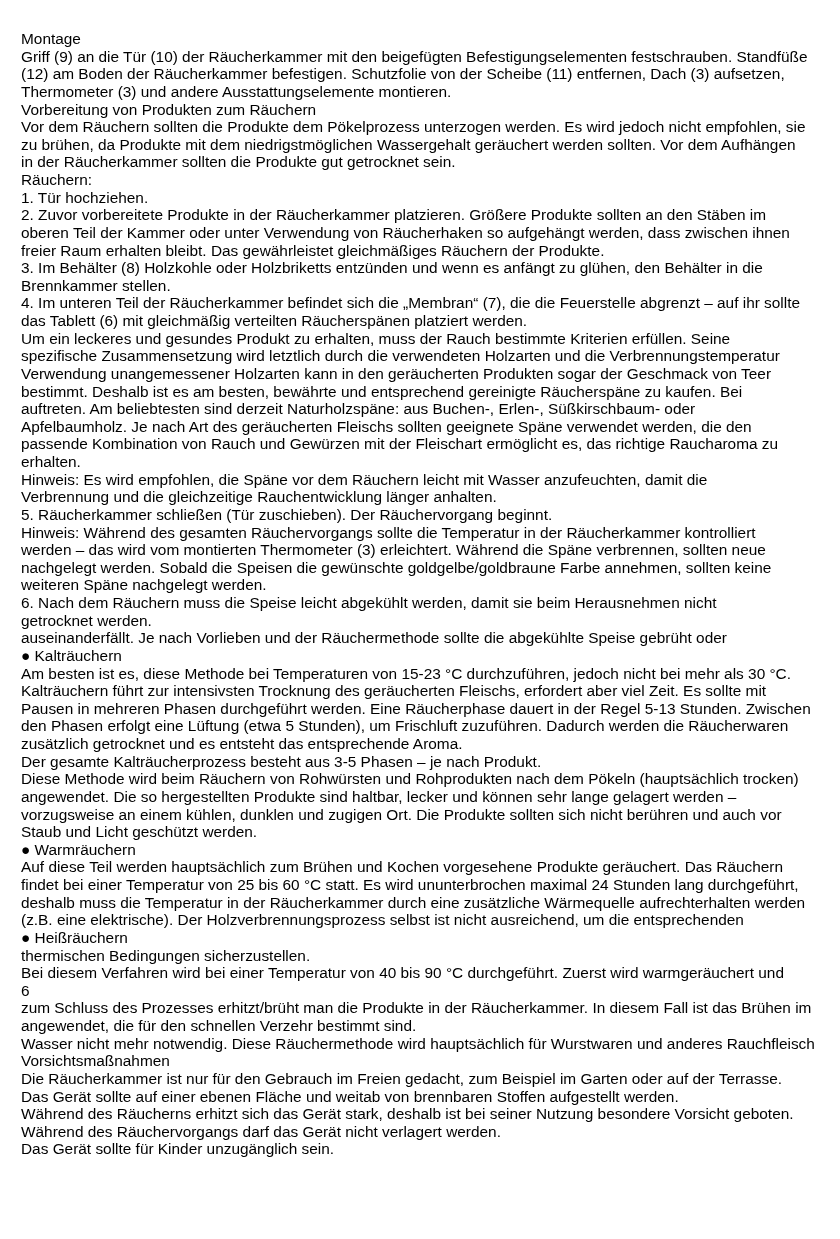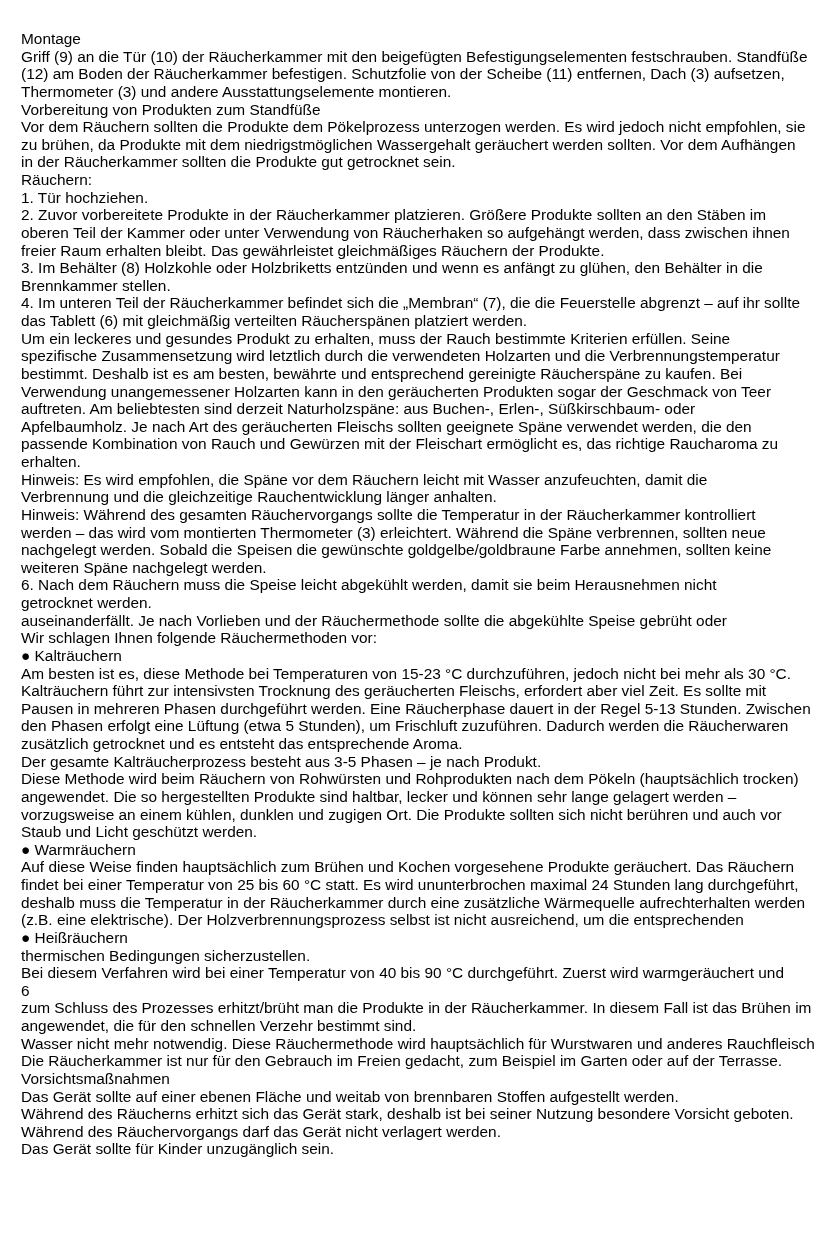--- a/index.html
+++ b/index.html
@@ -32,21 +32,21 @@
   <div class="text-block">
 
       <div class="line">Montage</div>
 
       <div class="line">Griff (9) an die Tür (10) der Räucherkammer mit den beigefügten Befestigungselementen festschrauben. Standfüße</div>
 
       <div class="line">(12) am Boden der Räucherkammer befestigen. Schutzfolie von der Scheibe (11) entfernen, Dach (3) aufsetzen,</div>
 
       <div class="line">Thermometer (3) und andere Ausstattungselemente montieren.</div>
 
-      <div class="line">Vorbereitung von Produkten zum Standfüße</div>
+      <div class="line">Vorbereitung von Produkten zum Räuchern</div>
 
       <div class="line">Vor dem Räuchern sollten die Produkte dem Pökelprozess unterzogen werden. Es wird jedoch nicht empfohlen, sie</div>
 
       <div class="line">zu brühen, da Produkte mit dem niedrigstmöglichen Wassergehalt geräuchert werden sollten. Vor dem Aufhängen</div>
 
       <div class="line">in der Räucherkammer sollten die Produkte gut getrocknet sein.</div>
 
       <div class="line">Räuchern:</div>
 
       <div class="line">1. Tür hochziehen.</div>
@@ -62,53 +62,53 @@
       <div class="line">Brennkammer stellen.</div>
 
       <div class="line">4. Im unteren Teil der Räucherkammer befindet sich die „Membran“ (7), die die Feuerstelle abgrenzt – auf ihr sollte</div>
 
       <div class="line">das Tablett (6) mit gleichmäßig verteilten Räucherspänen platziert werden.</div>
 
       <div class="line">Um ein leckeres und gesundes Produkt zu erhalten, muss der Rauch bestimmte Kriterien erfüllen. Seine</div>
 
       <div class="line">spezifische Zusammensetzung wird letztlich durch die verwendeten Holzarten und die Verbrennungstemperatur</div>
 
+      <div class="line">Verwendung unangemessener Holzarten kann in den geräucherten Produkten sogar der Geschmack von Teer</div>
+
       <div class="line">bestimmt. Deshalb ist es am besten, bewährte und entsprechend gereinigte Räucherspäne zu kaufen. Bei</div>
-
-      <div class="line">Verwendung unangemessener Holzarten kann in den geräucherten Produkten sogar der Geschmack von Teer</div>
 
       <div class="line">auftreten. Am beliebtesten sind derzeit Naturholzspäne: aus Buchen-, Erlen-, Süßkirschbaum- oder</div>
 
       <div class="line">Apfelbaumholz. Je nach Art des geräucherten Fleischs sollten geeignete Späne verwendet werden, die den</div>
 
 
       <div class="line">passende Kombination von Rauch und Gewürzen mit der Fleischart ermöglicht es, das richtige Raucharoma zu</div>
 
       <div class="line">erhalten.</div>
 
       <div class="line">Hinweis: Es wird empfohlen, die Späne vor dem Räuchern leicht mit Wasser anzufeuchten, damit die</div>
 
       <div class="line">Verbrennung und die gleichzeitige Rauchentwicklung länger anhalten.</div>
 
+      <div class="line">5. Räucherkammer schließen (Tür zuschieben). Der Räuchervorgang beginnt.</div>
 
       <div class="line">Hinweis: Während des gesamten Räuchervorgangs sollte die Temperatur in der Räucherkammer kontrolliert</div>
 
       <div class="line">werden – das wird vom montierten Thermometer (3) erleichtert. Während die Späne verbrennen, sollten neue</div>
 
       <div class="line">nachgelegt werden. Sobald die Speisen die gewünschte goldgelbe/goldbraune Farbe annehmen, sollten keine</div>
 
       <div class="line">weiteren Späne nachgelegt werden.</div>
 
       <div class="line">6. Nach dem Räuchern muss die Speise leicht abgekühlt werden, damit sie beim Herausnehmen nicht</div>
 
       <div class="line">getrocknet werden.</div>
 
       <div class="line">auseinanderfällt. Je nach Vorlieben und der Räuchermethode sollte die abgekühlte Speise gebrüht oder</div>
 
-      <div class="line">Wir schlagen Ihnen folgende Räuchermethoden vor:</div>
 
       <div class="line">● Kalträuchern</div>
 
       <div class="line">Am besten ist es, diese Methode bei Temperaturen von 15-23 °C durchzuführen, jedoch nicht bei mehr als 30 °C.</div>
 
       <div class="line">Kalträuchern führt zur intensivsten Trocknung des geräucherten Fleischs, erfordert aber viel Zeit. Es sollte mit</div>
 
       <div class="line">Pausen in mehreren Phasen durchgeführt werden. Eine Räucherphase dauert in der Regel 5-13 Stunden. Zwischen</div>
 
       <div class="line">den Phasen erfolgt eine Lüftung (etwa 5 Stunden), um Frischluft zuzuführen. Dadurch werden die Räucherwaren</div>
@@ -120,21 +120,21 @@
       <div class="line">Diese Methode wird beim Räuchern von Rohwürsten und Rohprodukten nach dem Pökeln (hauptsächlich trocken)</div>
 
       <div class="line">angewendet. Die so hergestellten Produkte sind haltbar, lecker und können sehr lange gelagert werden –</div>
 
       <div class="line">vorzugsweise an einem kühlen, dunklen und zugigen Ort. Die Produkte sollten sich nicht berühren und auch vor</div>
 
       <div class="line">Staub und Licht geschützt werden.</div>
 
       <div class="line">● Warmräuchern</div>
 
-      <div class="line">Auf diese Weise finden hauptsächlich zum Brühen und Kochen vorgesehene Produkte geräuchert. Das Räuchern</div>
+      <div class="line">Auf diese Teil werden hauptsächlich zum Brühen und Kochen vorgesehene Produkte geräuchert. Das Räuchern</div>
 
       <div class="line">findet bei einer Temperatur von 25 bis 60 °C statt. Es wird ununterbrochen maximal 24 Stunden lang durchgeführt,</div>
 
       <div class="line">deshalb muss die Temperatur in der Räucherkammer durch eine zusätzliche Wärmequelle aufrechterhalten werden</div>
 
       <div class="line">(z.B. eine elektrische). Der Holzverbrennungsprozess selbst ist nicht ausreichend, um die entsprechenden</div>
 
       <div class="line">● Heißräuchern</div>
 
       <div class="line">thermischen Bedingungen sicherzustellen.</div>
@@ -142,23 +142,23 @@
       <div class="line">Bei diesem Verfahren wird bei einer Temperatur von 40 bis 90 °C durchgeführt. Zuerst wird warmgeräuchert und</div>
 
       <div class="line">6</div>
 
       <div class="line">zum Schluss des Prozesses erhitzt/brüht man die Produkte in der Räucherkammer. In diesem Fall ist das Brühen im</div>
 
       <div class="line">angewendet, die für den schnellen Verzehr bestimmt sind.</div>
 
       <div class="line">Wasser nicht mehr notwendig. Diese Räuchermethode wird hauptsächlich für Wurstwaren und anderes Rauchfleisch</div>
 
+      <div class="line">Vorsichtsmaßnahmen</div>
+
       <div class="line">Die Räucherkammer ist nur für den Gebrauch im Freien gedacht, zum Beispiel im Garten oder auf der Terrasse.</div>
-
-      <div class="line">Vorsichtsmaßnahmen</div>
 
       <div class="line">Das Gerät sollte auf einer ebenen Fläche und weitab von brennbaren Stoffen aufgestellt werden.</div>
 
       <div class="line">Während des Räucherns erhitzt sich das Gerät stark, deshalb ist bei seiner Nutzung besondere Vorsicht geboten.</div>
 
       <div class="line">Während des Räuchervorgangs darf das Gerät nicht verlagert werden.</div>
 
       <div class="line">Das Gerät sollte für Kinder unzugänglich sein.</div>
     </div>
 </div>

